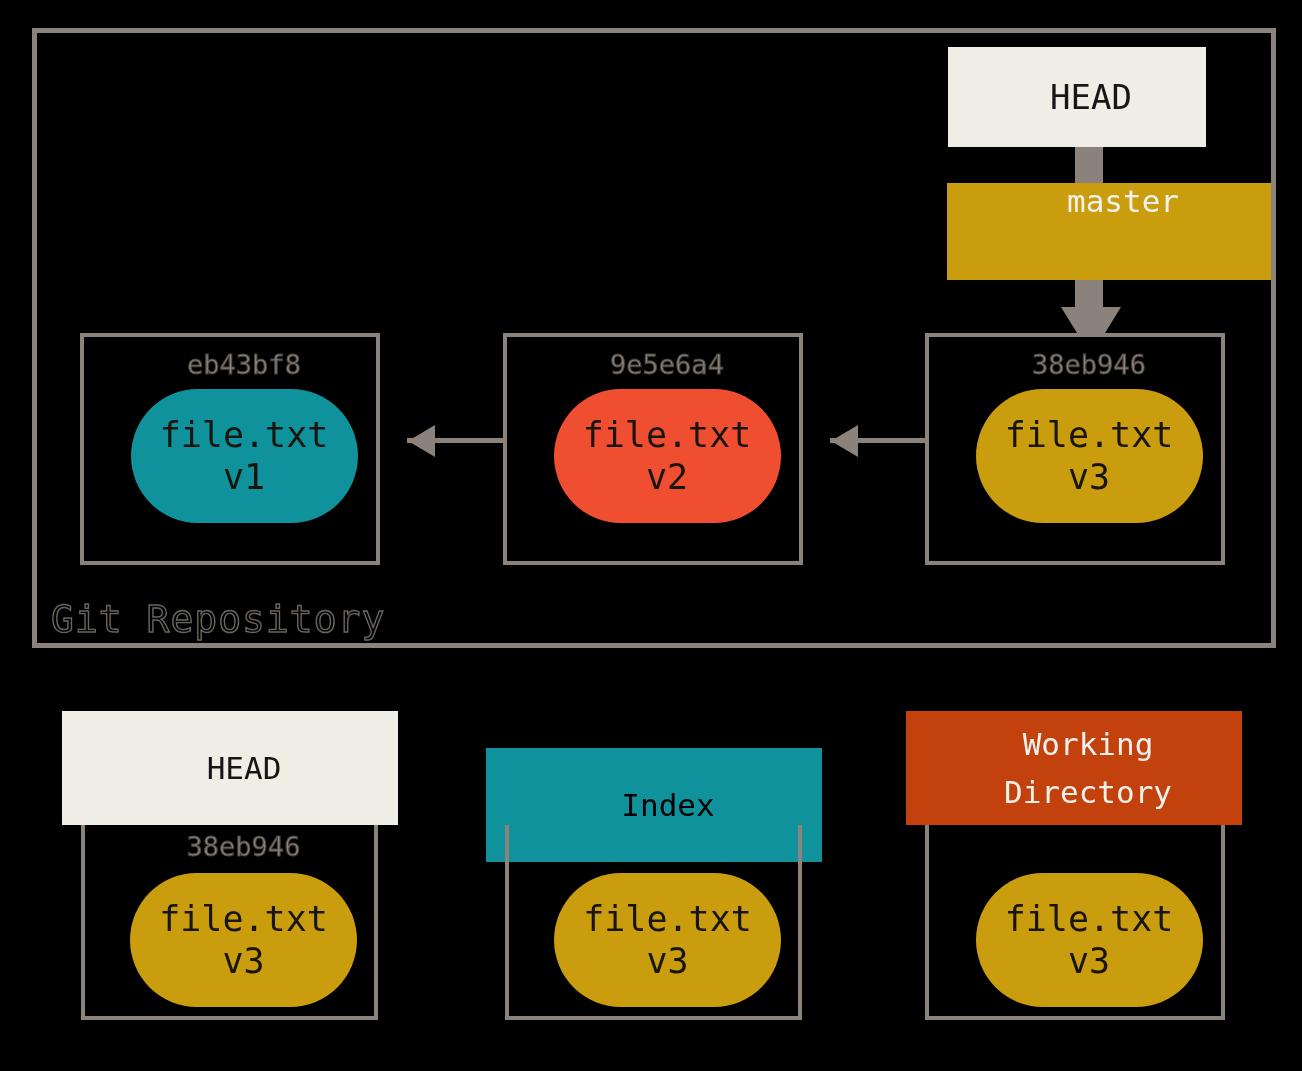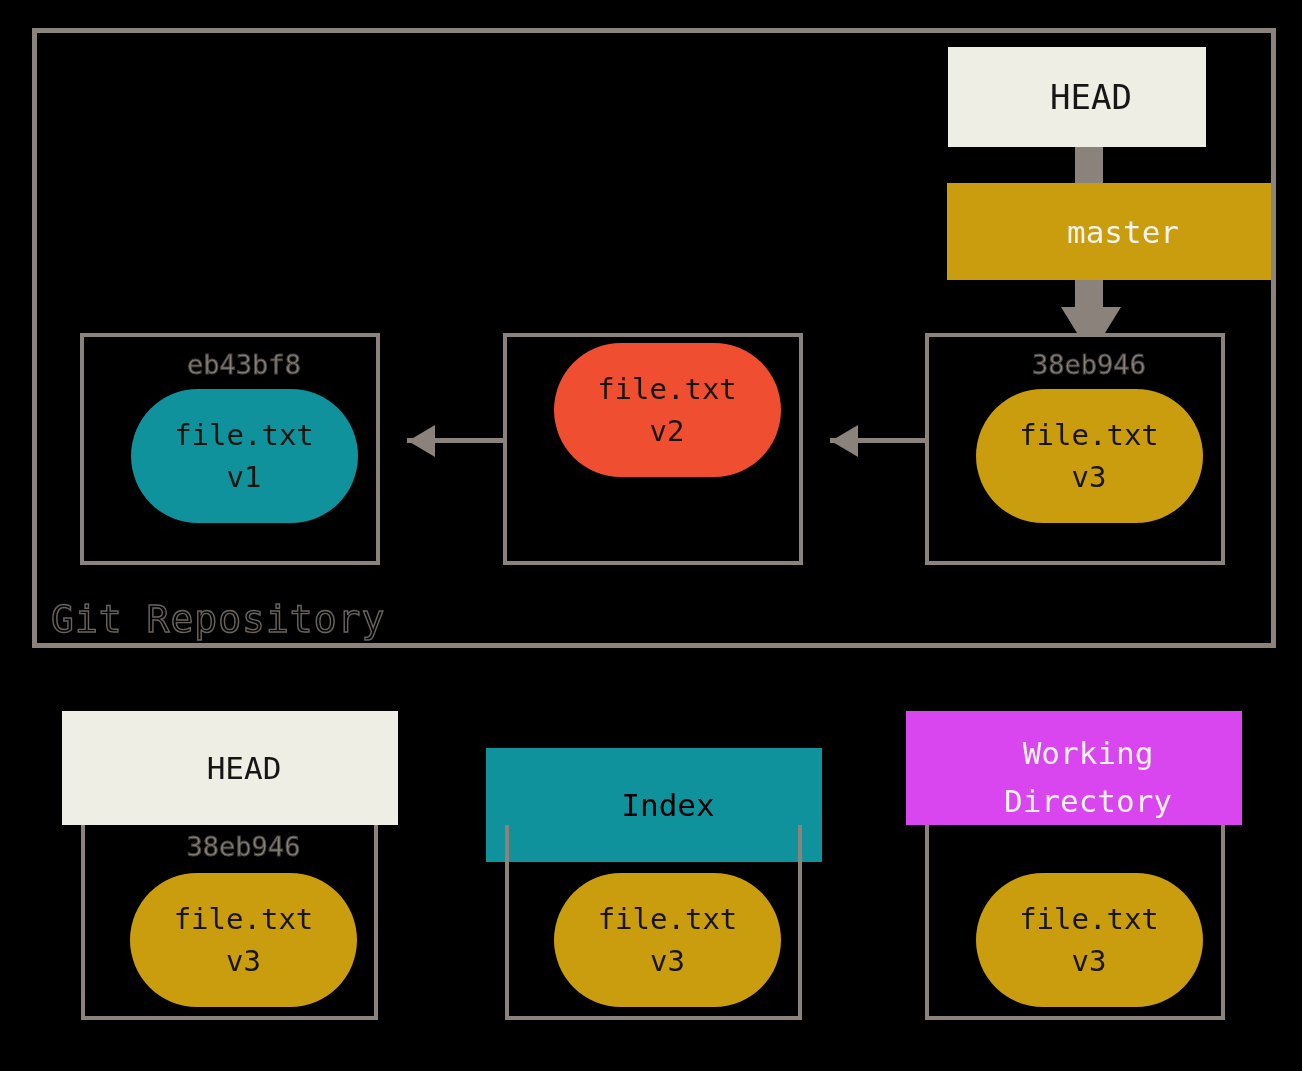--- a/index.html
+++ b/index.html
@@ -28,21 +28,21 @@
   .head-top{
     left:948px;top:47px;width:258px;height:100px;
     background:#efeee5;color:#161616;
     display:flex;align-items:center;justify-content:center;
     font-size:34px;
   }
   
   .master{
     left:947px;top:183px;width:324px;height:97px;
     background:#c99d0d;color:#f4f2ec;
-    display:flex;align-items:center;justify-content:center;
+    display:flex;align-items:flex-start;justify-content:center;
     font-size:31px;
   }
   .vline{width:5px;background:#8b837b;}
   .hline{height:5px;background:#8b837b;}
   .arrow-down{
     width:0;height:0;
     border-left:16px solid transparent;
     border-right:16px solid transparent;
     border-top:26px solid #8b837b;
   }
@@ -63,36 +63,36 @@
     text-align:center;font-size:27px;
     color:#8a8179;
     -webkit-text-stroke:1px #47423c;
   }
   .hash.spacer{margin-top:6px;}
   .pill{
     width:227px;height:134px;border-radius:67px;
     margin:6px auto 0;
     display:flex;flex-direction:column;
     align-items:center;justify-content:center;
-    font-size:29px;line-height:42px;color:#18150f;
+    font-size:35px;line-height:42px;color:#18150f;
     text-align:center;
   }
   .pill.teal{background:#10929c;}
   .pill.red{background:#f04e31;}
   .pill.gold{background:#c99d0d;}
 
   
   .area-header{
     top:711px;width:336px;height:114px;
     display:flex;align-items:center;justify-content:center;
     font-size:31px;line-height:48px;text-align:center;
   }
   .area-header.cream{background:#efeee5;color:#161616;}
   .area-header.teal{background:#10929c;color:#000000;margin-top:37px;}
-  .area-header.red{background:#d946ef;color:#f2f1ec;align-items:flex-end;}
+  .area-header.red{background:#c2410c;color:#f2f1ec;}
   .area-header .wrap{max-width:230px;}
   .area-box{
     top:825px;height:195px;
     border:4px solid #8b837b;border-top:none;
   }
   .area-box .pill{margin-top:8px;}
 </style>
 </head>
 <body>
 
@@ -117,20 +117,21 @@
 
   <div class="abs commit" style="left:80px;">
     <div class="hash">eb43bf8</div>
     <div class="pill teal">
       <span>file.txt</span>
       <span>v1</span>
     </div>
   </div>
 
   <div class="abs commit" style="left:503px;">
+    <div class="hash">9e5e6a4</div>
     <div class="pill red">
       <span>file.txt</span>
       <span>v2</span>
     </div>
   </div>
 
   <div class="abs commit" style="left:925px;">
     <div class="hash">38eb946</div>
     <div class="pill gold">
       <span>file.txt</span>

